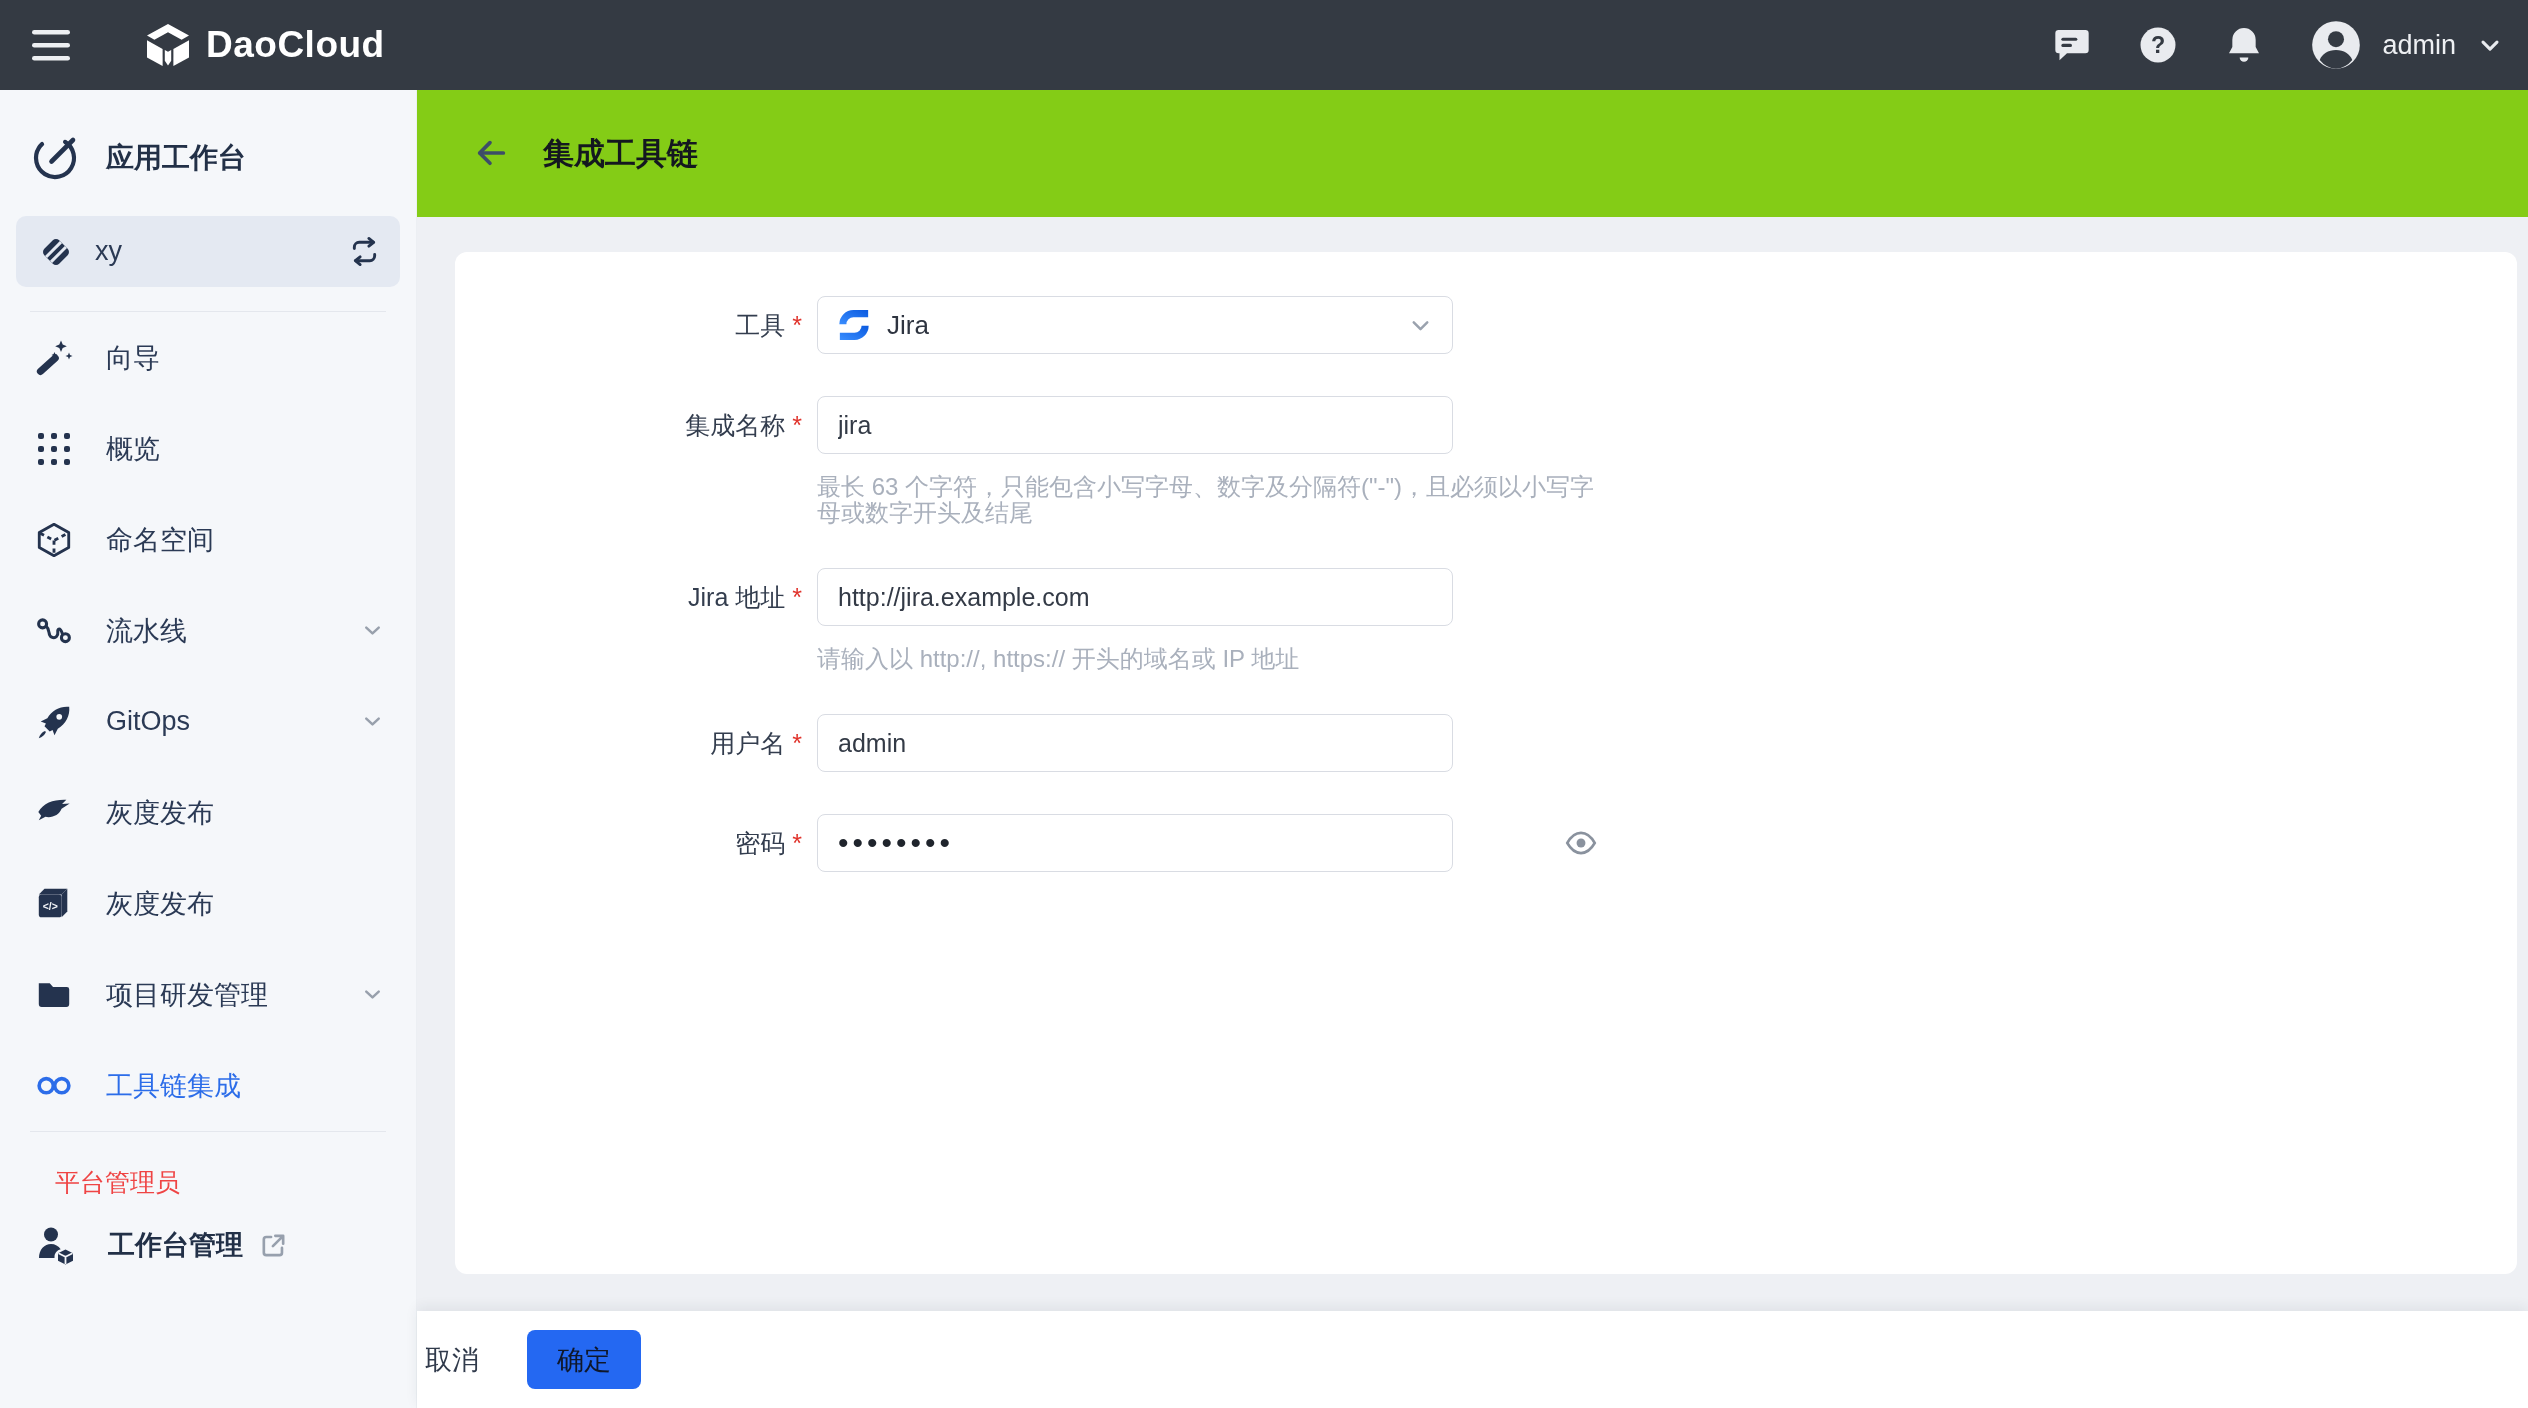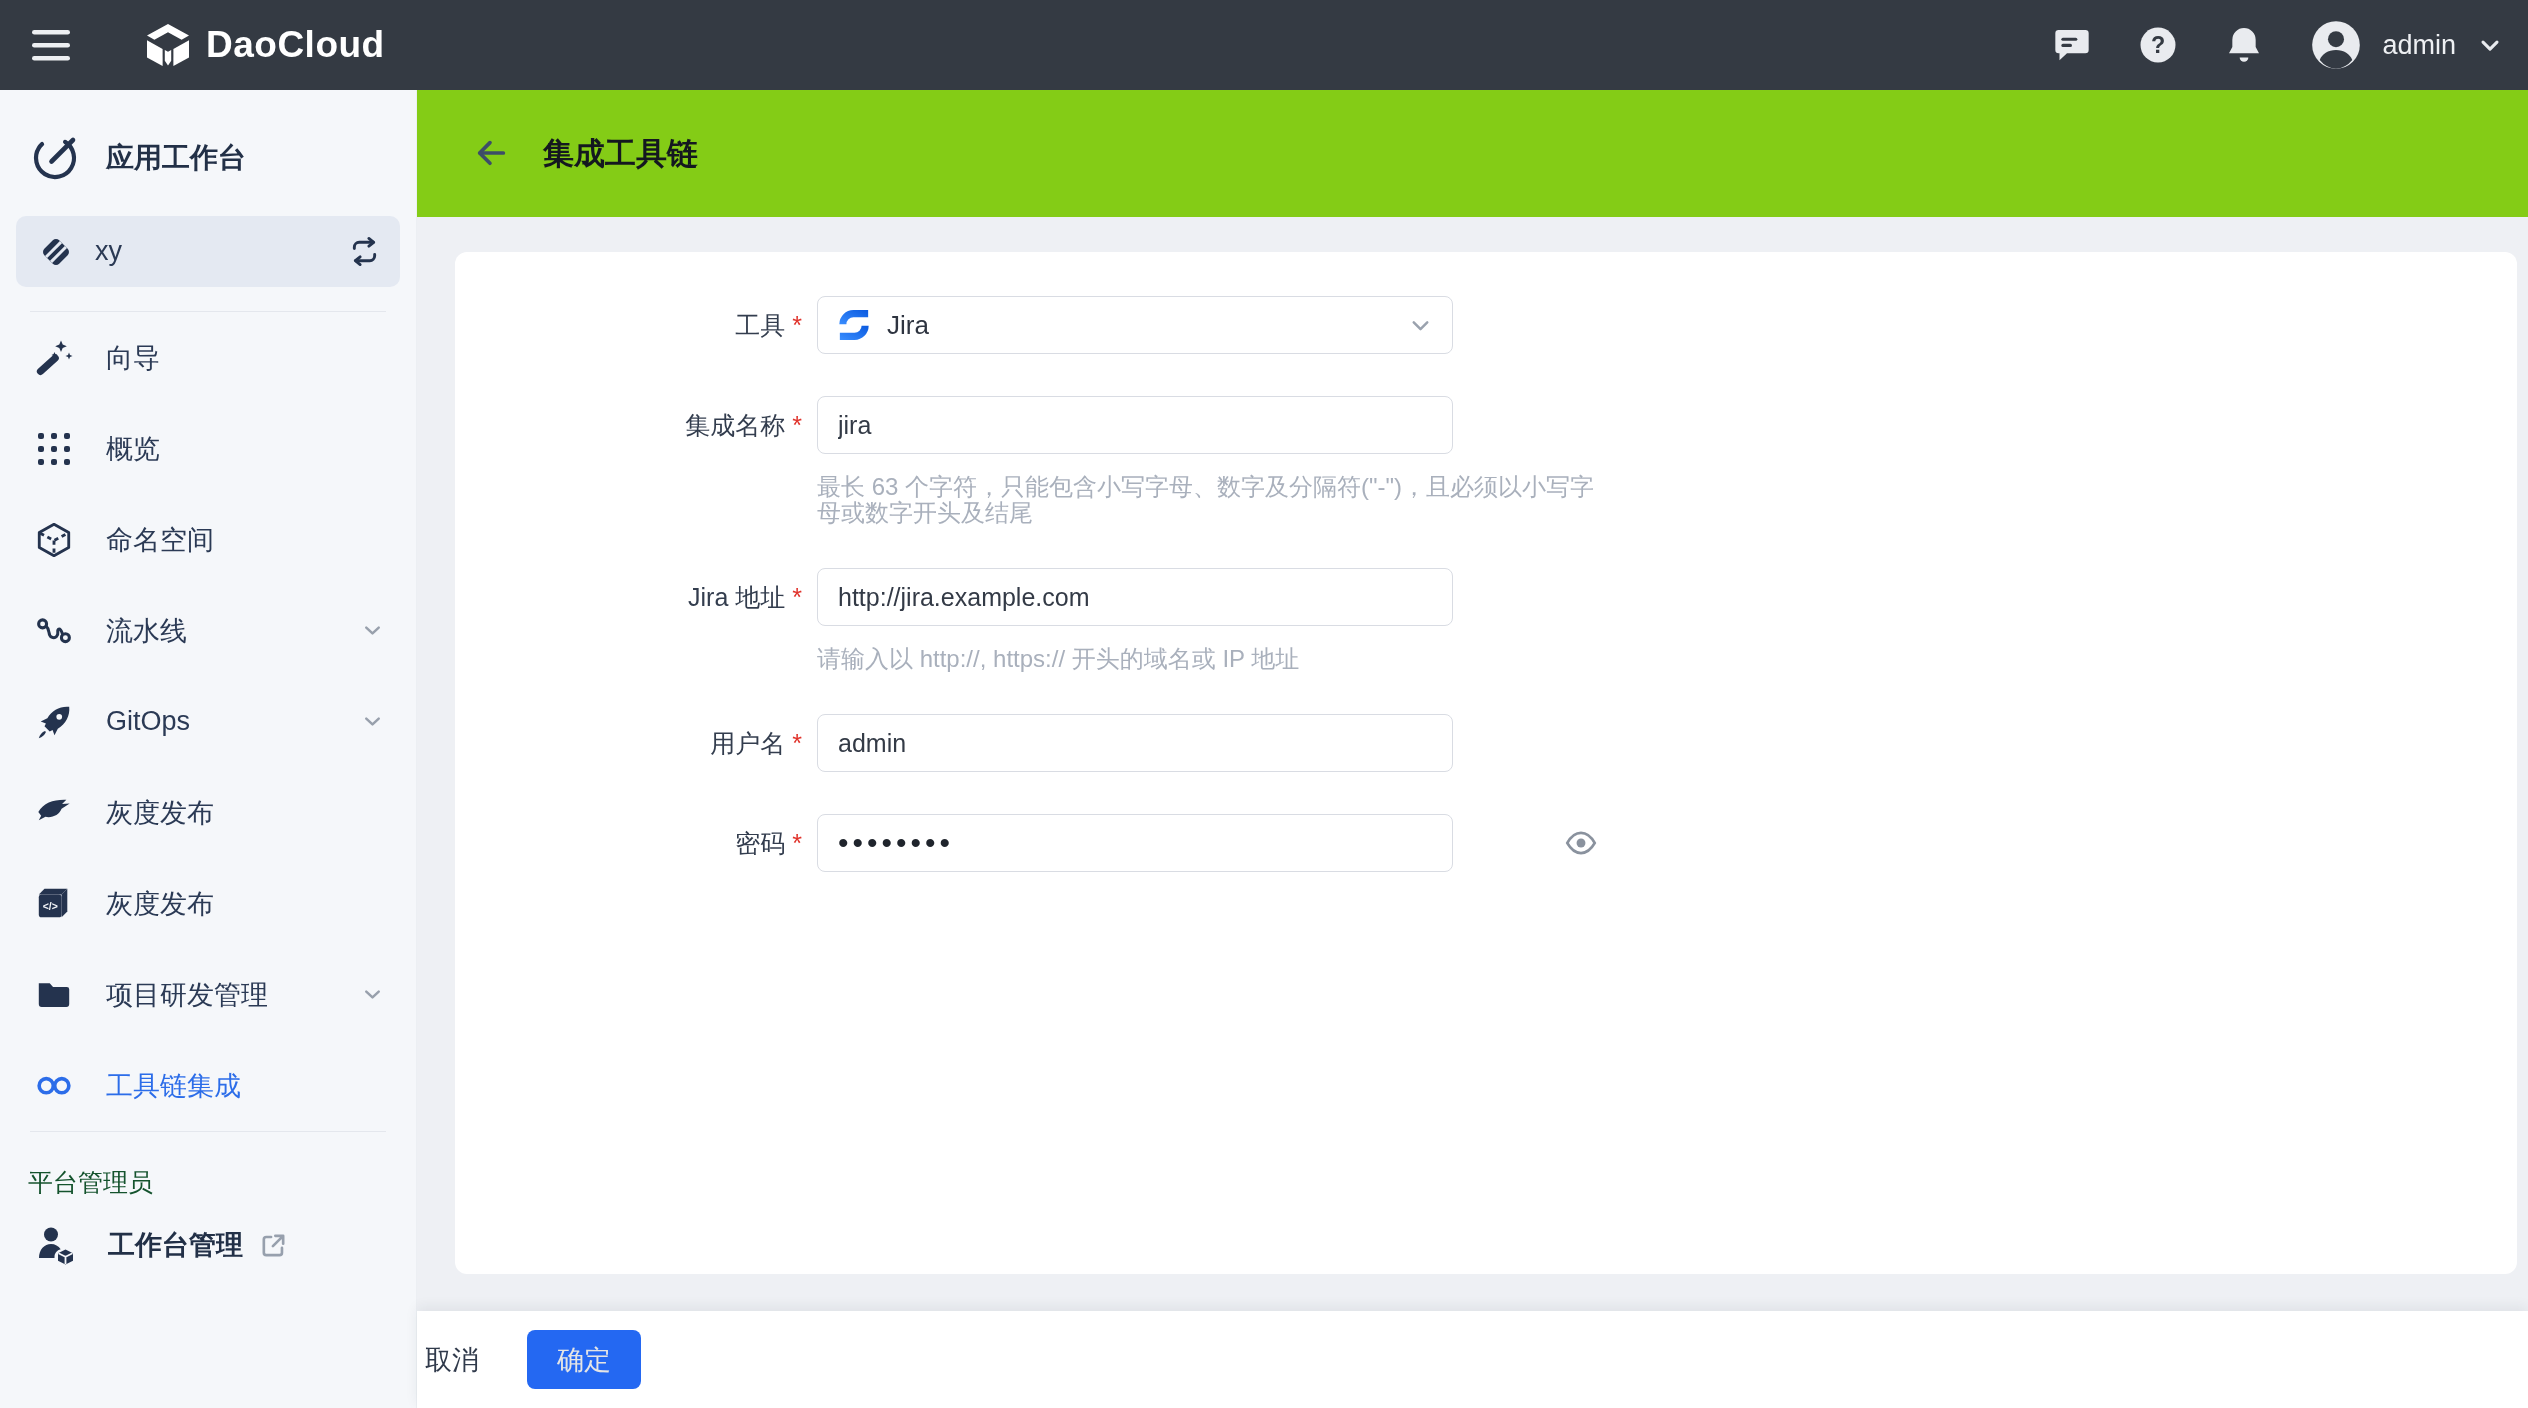--- a/index.html
+++ b/index.html
@@ -28,21 +28,21 @@
   .pill { margin:32px 16px 0; height:71px; background:#e4e9f2; border-radius:10px; display:flex; align-items:center; padding:0 20px 0 23px; cursor:pointer; }
   .pill .pname { margin-left:22px; font-size:27px; color:#2b3a55; }
   .pill .swap { margin-left:auto; display:flex; cursor:pointer; }
   .sb-div { height:1px; background:#e4e7ed; margin:24px 30px 0; }
   .sb-div2 { height:1px; background:#e4e7ed; margin:0 30px; }
   .nav-item { height:91px; display:flex; align-items:center; padding:0 32px 0 35px; cursor:pointer; }
   .nav-item .ic { width:38px; flex:0 0 38px; display:flex; }
   .nav-item .lbl { margin-left:33px; font-size:27px; font-weight:500; color:#2b3a55; }
   .nav-item .chev { margin-left:auto; display:flex; }
   .nav-item.active .lbl { color:#2c6de9; }
-  .section-label { margin:34px 0 0 28px; font-size:25px; color:#14532d; }
+  .section-label { margin:34px 0 0 55px; font-size:25px; color:#ef4444; }
   .admin-item { margin-top:24px; display:flex; align-items:center; padding:0 35px; height:44px; cursor:pointer; }
   .admin-item .lbl { margin-left:31px; font-size:27px; font-weight:600; color:#223047; }
   .admin-item .ext { margin-left:16px; display:flex; }
 
   
   .main { flex:1; display:flex; flex-direction:column; min-width:0; }
   .page-head { flex:0 0 127px; background:#84cc16; display:flex; align-items:center; padding-left:52px; }
   .back-btn { width:44px; height:44px; display:flex; align-items:center; justify-content:center; cursor:pointer; }
   .page-title { margin-left:30px; font-size:31px; font-weight:700; color:#14181f; }
   .content { flex:1; min-height:0; }
@@ -57,21 +57,21 @@
   .selectbox { display:flex; align-items:center; padding:0 18px; cursor:pointer; }
   .sel-val { margin-left:15px; font-size:26px; color:#2e3440; }
   .sel-chev { margin-left:auto; display:flex; }
   .hint { margin-top:20px; font-size:24px; color:#a9b0bc; line-height:26px; }
   .pw-wrap { position:relative; width:797px; }
   .pw { letter-spacing:4px; font-size:30px; line-height:54px; padding-right:70px; color:#1f242c; }
   .eye { position:absolute; right:16px; top:50%; transform:translateY(-50%); width:34px; height:34px; display:flex; cursor:pointer; }
 
   .foot { flex:0 0 97px; background:#ffffff; display:flex; align-items:center; justify-content:flex-start; box-shadow:0 -4px 12px rgba(30,36,50,.07); }
   .btn-cancel { font-size:27px; color:#303a4b; margin-right:40px; cursor:pointer; padding:10px 8px; }
-  .btn-primary { width:114px; height:59px; background:#2468f2; color:#e5e5e5; font-size:27px; border:none; border-radius:8px; cursor:pointer; display:flex; align-items:center; justify-content:center; font-family:inherit; }
+  .btn-primary { width:114px; height:59px; background:#2468f2; color:#0f172a; font-size:27px; border:none; border-radius:8px; cursor:pointer; display:flex; align-items:center; justify-content:center; font-family:inherit; }
 </style>
 </head>
 <body>
 
 <div class="screen">
 
   <header class="topbar">
     <div class="h-left">
       <span class="burger">
         <svg width="38" height="31" viewBox="0 0 38 31">

